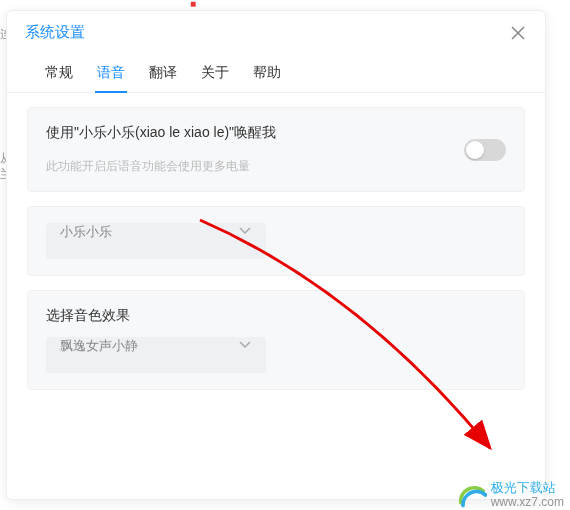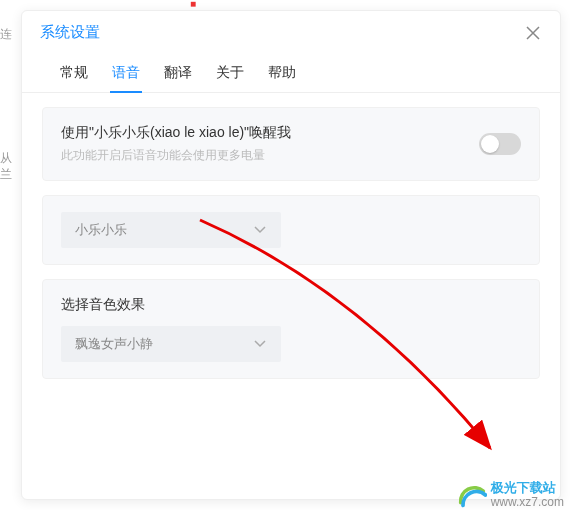--- a/index.html
+++ b/index.html
@@ -14,21 +14,21 @@
   .tiny-left {
     position: absolute;
     left: 0;
     top: 150px;
     font-size: 12px;
     color: #999;
     line-height: 16px;
   }
   .modal {
     position: absolute;
-    left: 21px;
+    left: 6px;
     top: 10px;
     width: 540px;
     height: 490px;
     background: #fff;
     border-radius: 6px;
     box-shadow: 0 2px 12px rgba(0,0,0,0.08);
     border: 1px solid #eee;
     padding: 0;
     overflow: hidden;
   }
@@ -90,21 +90,21 @@
     justify-content: space-between;
     align-items: center;
   }
   .row1-text .title {
     font-size: 14px;
     color: #333;
   }
   .row1-text .subtitle {
     font-size: 12px;
     color: #bbb;
-    margin-top: 5px;
+    margin-top: 16px;
   }
   .toggle {
     width: 42px;
     height: 22px;
     background: #d8d8d8;
     border-radius: 11px;
     position: relative;
     cursor: pointer;
   }
   .toggle-knob {
@@ -120,21 +120,21 @@
   .section-label {
     font-size: 14px;
     color: #333;
     margin-bottom: 12px;
   }
   .select {
     background: #eef0f3;
     height: 36px;
     width: 220px;
     display: flex;
-    align-items: center;
+    align-items: flex-start;
     justify-content: space-between;
     padding: 0 14px;
     font-size: 13px;
     color: #888;
     cursor: pointer;
     border-radius: 2px;
   }
   .chev {
     color: #aaa;
   }
@@ -168,21 +168,21 @@
     opacity: 0.9;
   }
   .wm-icon {
     width: 30px;
     height: 30px;
   }
   .wm-text { line-height: 1.1; }
   .wm-text .cn {
     font-size: 13px;
     color: #1aa5e6;
-    font-weight: 700;
+    font-weight: 400;
   }
   .wm-text .url {
     font-size: 12px;
     color: #888;
   }
   .top-red-hint {
     position: absolute;
     left: 190px;
     top: -2px;
     font-size: 10px;

